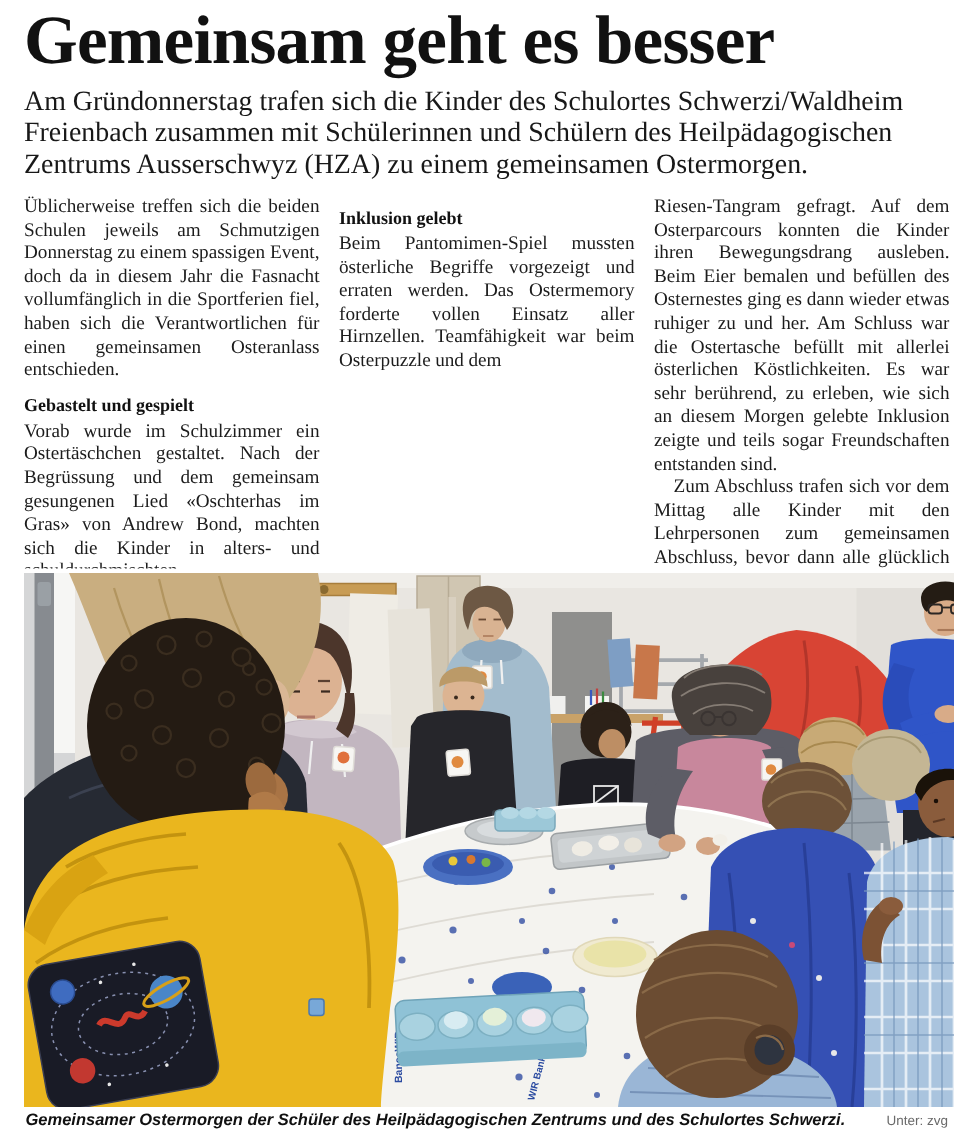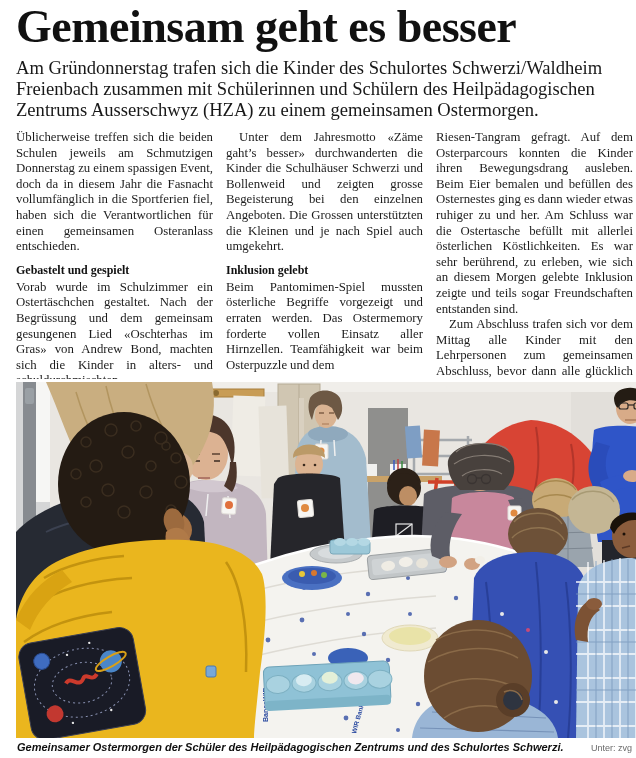--- a/index.html
+++ b/index.html
@@ -25,21 +25,20 @@
   <h1 class="headline">Gemeinsam geht es besser</h1>
   <p class="lead">Am Gründonnerstag trafen sich die Kinder des Schulortes Schwerzi/Waldheim Freienbach zusammen mit Schülerinnen und Schülern des Heilpädagogischen Zentrums Ausserschwyz (HZA) zu einem gemeinsamen Ostermorgen.</p>
 
   <div class="cols">
     <div class="col">
         <p class="body">Üblicherweise treffen sich die beiden Schulen jeweils am Schmutzigen Donnerstag zu einem spassigen Event, doch da in diesem Jahr die Fasnacht vollumfänglich in die Sportferien fiel, haben sich die Verantwortlichen für einen gemeinsamen Osteranlass entschieden.</p>
         <h3 class="colhead">Gebastelt und gespielt</h3>
         <p class="body">Vorab wurde im Schulzimmer ein Ostertäschchen gestaltet. Nach der Begrüssung und dem gemeinsam gesungenen Lied «Oschterhas im Gras» von Andrew Bond, machten sich die Kinder in alters- und schuldurchmischten</p>
       </div>
     <div class="col">
-        <p class="body indent">Unter dem Jahresmotto «Zäme gaht’s besser» durchwanderten die Kinder die Schulhäuser Schwerzi und Bollenweid und zeigten grosse Begeisterung bei den einzelnen Angeboten. Die Grossen unterstützten die Kleinen und je nach Spiel auch umgekehrt.</p>
         <h3 class="colhead">Inklusion gelebt</h3>
         <p class="body">Beim Pantomimen-Spiel mussten österliche Begriffe vorgezeigt und erraten werden. Das Ostermemory forderte vollen Einsatz aller Hirnzellen. Teamfähigkeit war beim Osterpuzzle und dem</p>
       </div>
     <div class="col">
         <p class="body">Riesen-Tangram gefragt. Auf dem Osterparcours konnten die Kinder ihren Bewegungsdrang ausleben. Beim Eier bemalen und befüllen des Osternestes ging es dann wieder etwas ruhiger zu und her. Am Schluss war die Ostertasche befüllt mit allerlei österlichen Köstlichkeiten. Es war sehr berührend, zu erleben, wie sich an diesem Morgen gelebte Inklusion zeigte und teils sogar Freundschaften entstanden sind.</p>
         <p class="body indent">Zum Abschluss trafen sich vor dem Mittag alle Kinder mit den Lehrpersonen zum gemeinsamen Abschluss, bevor dann alle glücklich ins Osterwochenende gingen.</p>
       </div>
   </div>
 
   <div class="photo-wrap">

